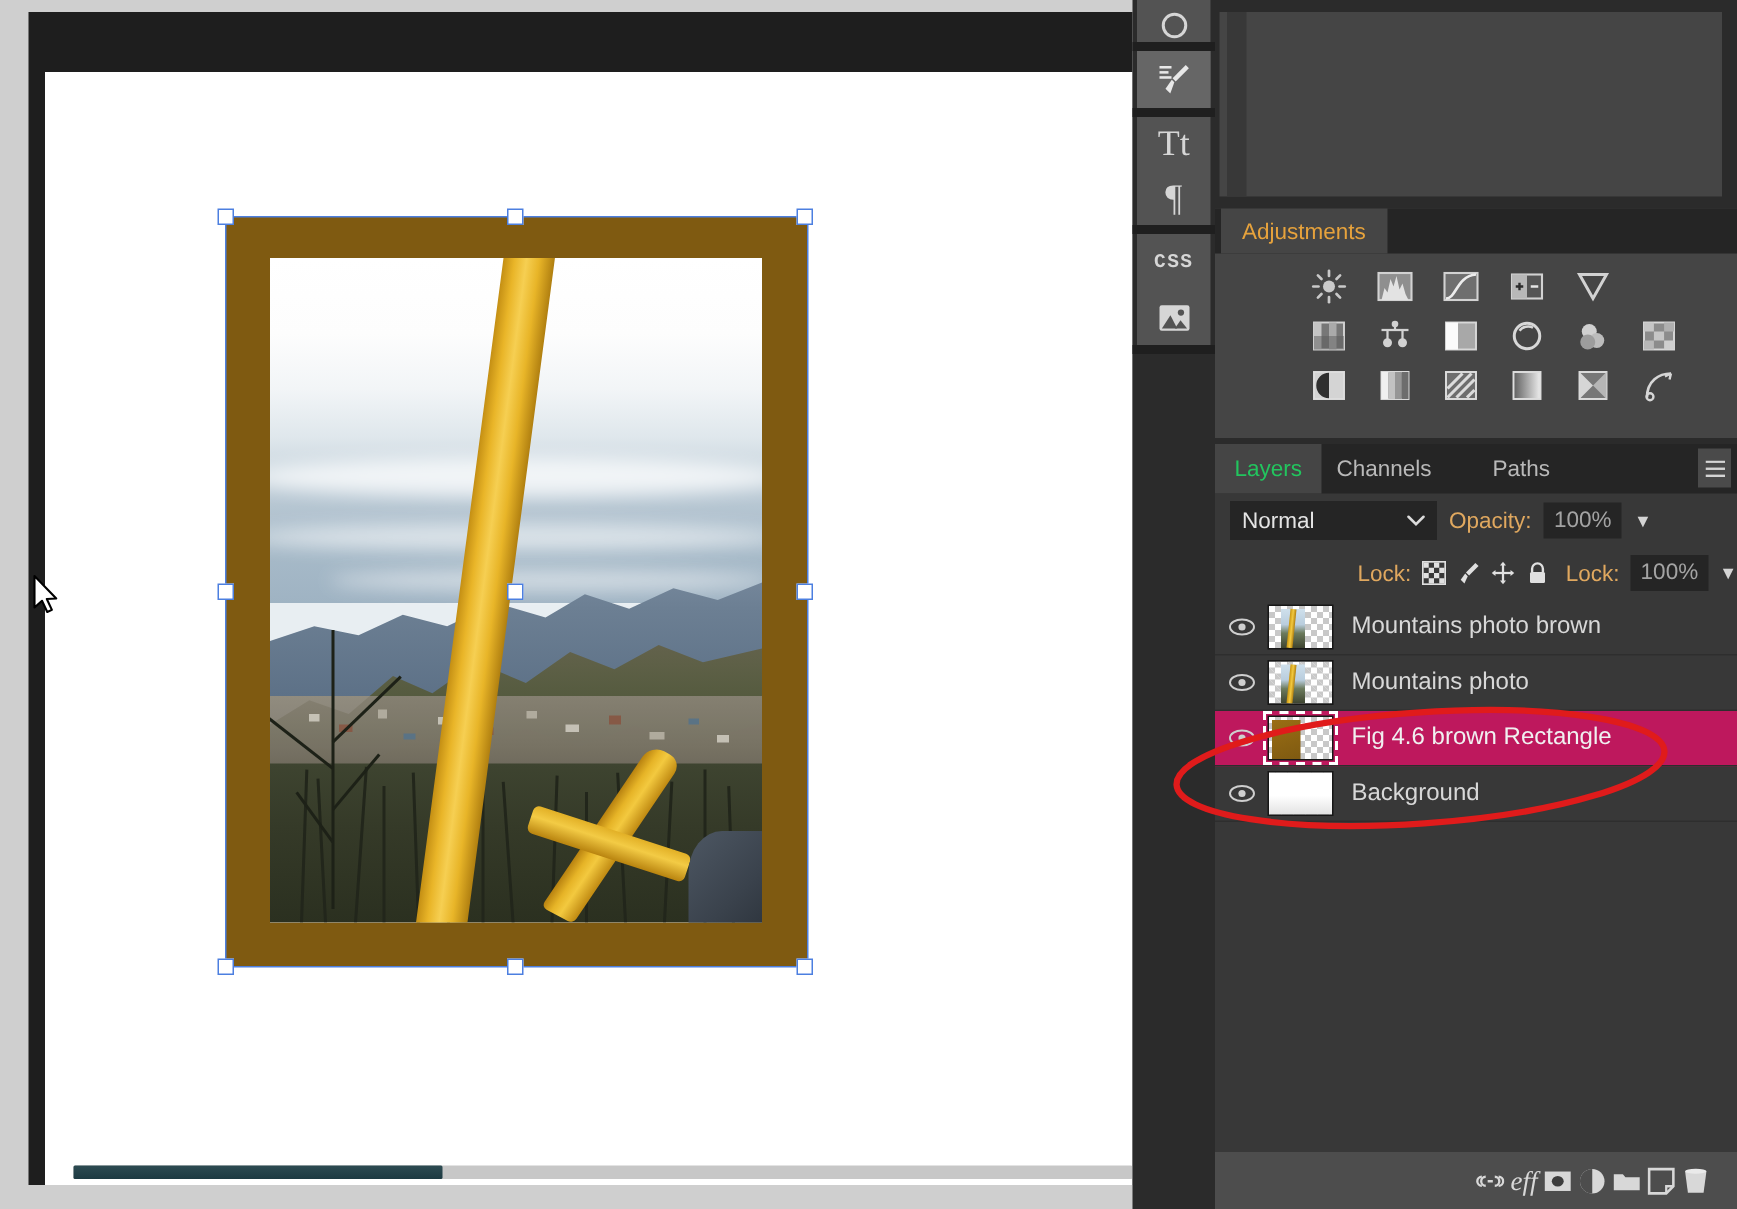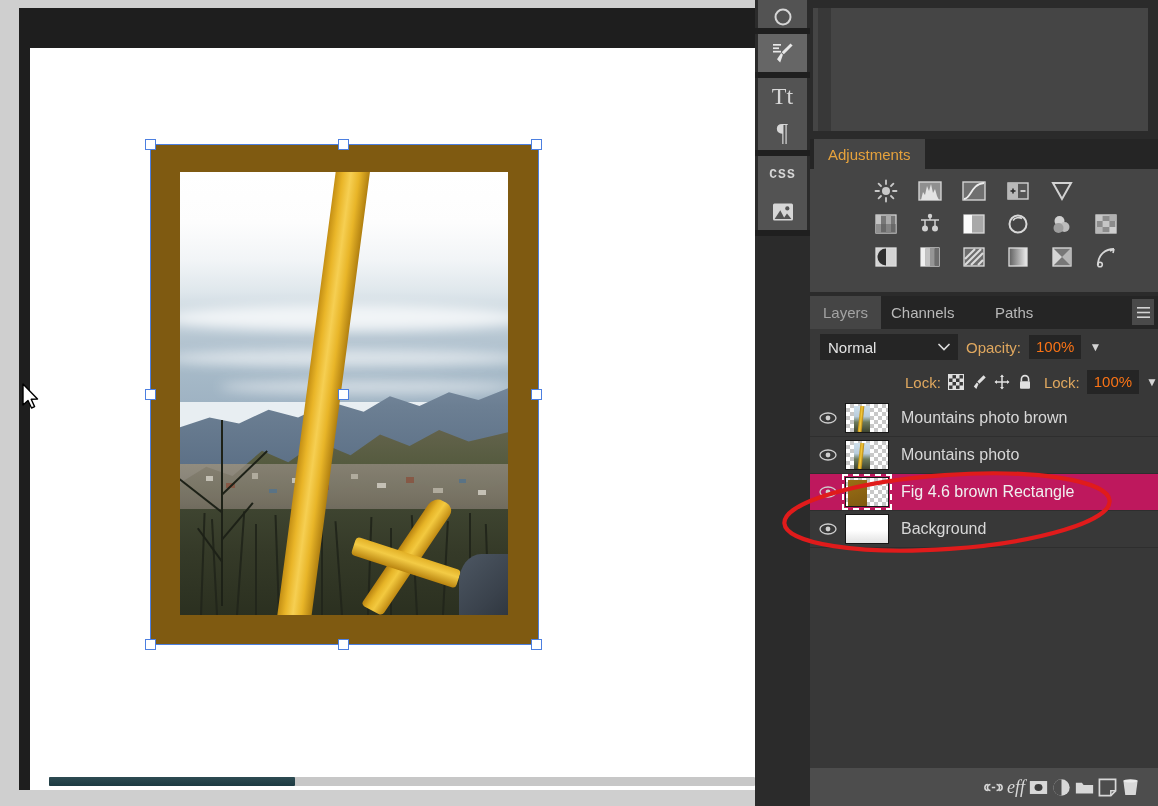--- a/index.html
+++ b/index.html
@@ -216,21 +216,21 @@
   }
   #layers-tabbar {
     position:absolute; left:0; top:0; width:348px; height:33px;
     background:#252525;
   }
   .ltab {
     position:absolute; top:0; height:33px; padding:0 13px;
     display:flex; align-items:center;
     font-size:15px; color:#b9b9b9;
   }
-  .ltab.active { background:#454545; color:#a3a3a3; }
+  .ltab.active { background:#454545; color:#22c55e; }
   #layers-menu-btn {
     position:absolute; right:4px; top:3px; width:22px; height:26px;
     background:#4a4a4a;
     display:flex; align-items:center; justify-content:center;
     color:#d4d4d4; font-size:14px; line-height:1;
   }
 
   #blend-row {
     position:absolute; left:0px; top:33px; width:348px; height:36px;
     display:flex; align-items:center; padding-left:10px; gap:8px;
@@ -238,21 +238,21 @@
   #blend-select {
     width:138px; height:26px;
     background:#252525; color:#e4e4e4;
     border:none; font-size:15px;
     padding-left:8px;
     display:flex; align-items:center; justify-content:space-between;
     padding-right:8px;
   }
   .lbl-orange { color:#e0a85f; font-size:15px; }
   .valbox {
-    background:#252525; color:#f97316; font-size:15px;
+    background:#252525; color:#a3a3a3; font-size:15px;
     padding:3px 7px 4px 7px;
   }
   .caret-dn { color:#d4d4d4; font-size:12px; }
 
   #lock-row {
     position:absolute; left:0px; top:70px; width:348px; height:32px;
     display:flex; align-items:center; padding-left:10px; gap:7px;justify-content:flex-end;
   }
   .lock-ico { width:16px; height:16px; display:block; }
 

